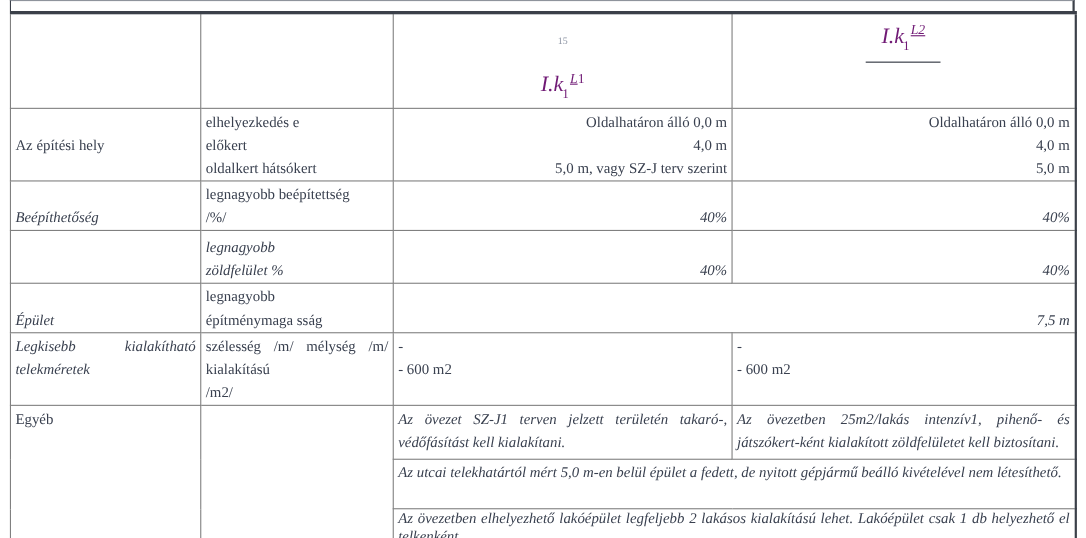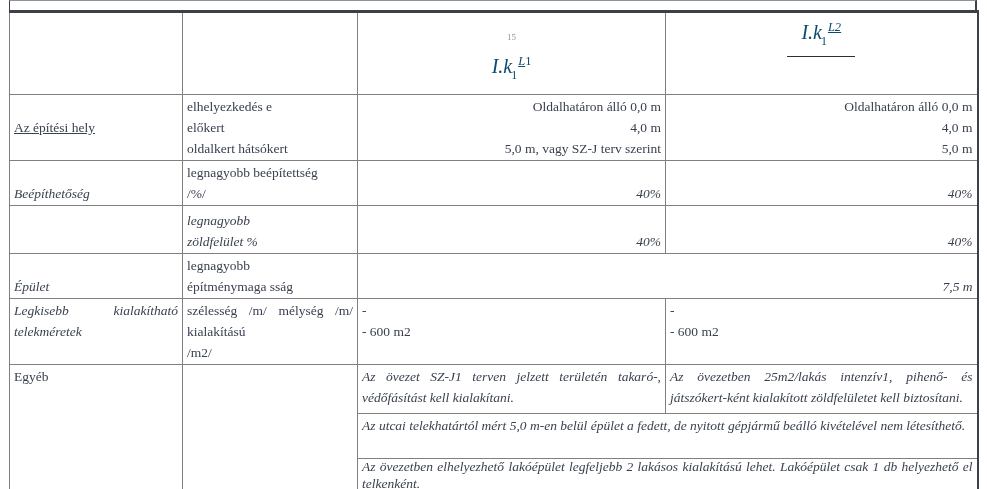--- a/index.html
+++ b/index.html
@@ -32,39 +32,39 @@
   tr.hrow    { height:83px; }
   tr.r-hely  { height:63px; }
   tr.r-beep  { height:41px; }
   tr.r-zold  { height:48px; }
   tr.r-epul  { height:42px; }
   tr.r-telek { height:63px; }
   tr.r-egy1  { height:49px; }
   tr.r-egy2  { height:45px; }
   tr.r-egy3  { height:34px; }
 
-  .v-mid { vertical-align:middle;text-decoration:underline; }
+  .v-mid { vertical-align:middle; }
   .v-bot { vertical-align:bottom;font-style:italic; }
   .center { text-align:right; }
   .just { text-align:justify;font-style:italic; }
   .just-full { text-align:justify; text-align-last:justify; }
   .tight { line-height:16.5px; padding-top:0; }
 
   
   .zone-cell { text-align:center; }
   .footnote { font-size:9px; line-height:10px; color:#8b93a3; margin-top:18px; }
   .expr {
-    font-style:italic; font-size:20px; line-height:24px; color:#0c4a6e;
+    font-style:italic; font-size:20px; line-height:24px; color:#701a75;
     white-space:nowrap;
   }
   .expr .e-sub { font-size:12px; font-style:normal; vertical-align:-6px; margin-left:-1px; }
   .expr .e-sup { font-size:12.5px; vertical-align:8px; margin-left:1px; }
   .expr .e-sup .u { text-decoration:underline; font-style:italic; }
   .expr .e-sup .p { font-style:normal; }
-  .expr-l1 { margin-top:7px; }
+  .expr-l1 { margin-top:17px; }
   .expr-l2 { margin-top:1px; }
   .expr-underline { width:68px; margin:3px auto 0 auto; border-bottom:1.3px solid #2a2f3a; height:0; }
 </style>
 </head>
 <body>
 
 <div class="page">
   <div class="sheet">
 
     <div class="top-strip"></div>

